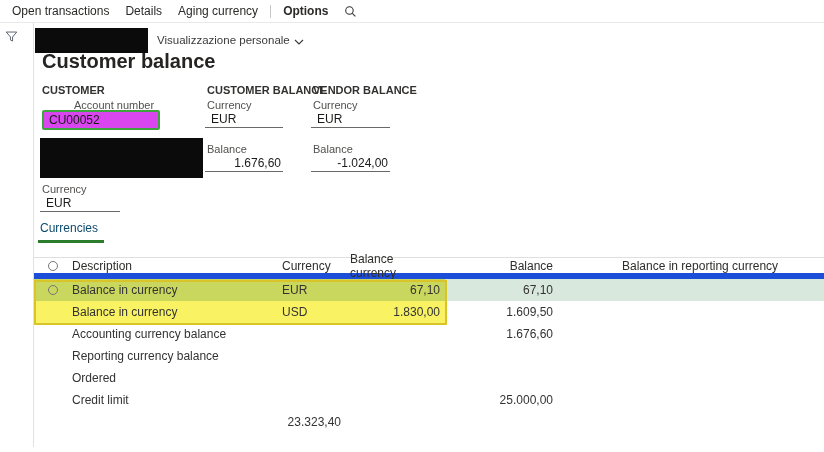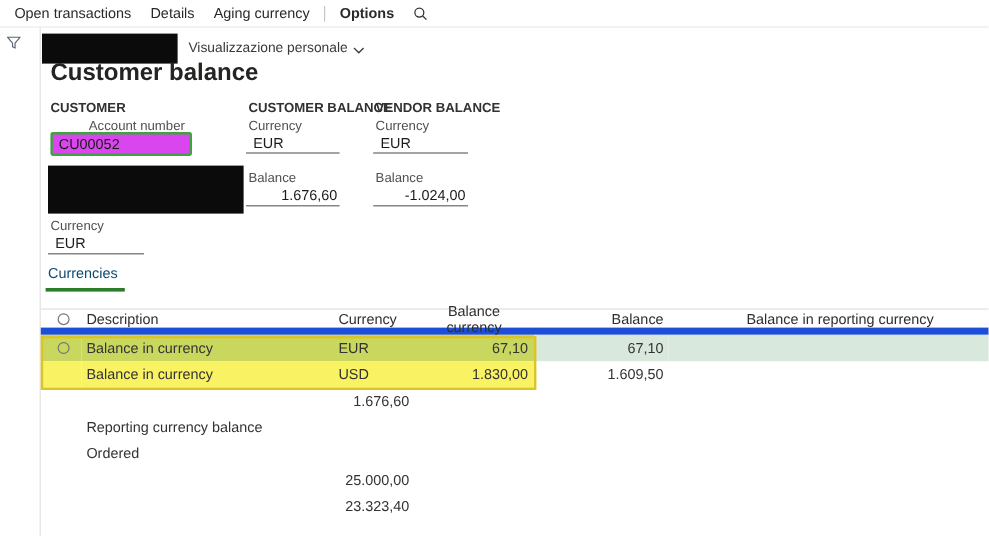--- a/index.html
+++ b/index.html
@@ -44,21 +44,21 @@
   .tab-underline { position:absolute; left:38px; top:240px; width:66px; height:3px; background:#2b7d2b; }
 
   
   .grid { position:absolute; left:34px; top:257px; width:790px; }
   .g-row { display:flex; align-items:center; height:22px; font-size:12px; color:#333; }
   .g-header { height:22px; border-top:1px solid #e1dfdd; border-bottom:6px solid #1d4ed8;
     color:#2f2e2d; }
   .c-sel  { width:34px; flex:none; display:flex; align-items:center; padding-left:14px; height:100%; }
   .c-desc { width:212px; flex:none; padding-left:4px; height:100%; display:flex; align-items:center; }
   .c-curr { width:70px; flex:none; padding-left:2px; height:100%; display:flex; align-items:center; }
-  .c-balc { width:95px; flex:none; padding-right:5px; height:100%; display:flex; align-items:center; justify-content:flex-end;text-align:center; }
+  .c-balc { width:95px; flex:none; padding-right:5px; height:100%; display:flex; align-items:center; justify-content:flex-end; }
   .c-bal  { width:112px; flex:none; padding-right:4px; height:100%; display:flex; align-items:center; justify-content:flex-end; }
   .c-rep  { flex:1; padding-left:65px; height:100%; display:flex; align-items:center; }
   .radio { width:10px; height:10px; border:1px solid #767676; border-radius:50%; background:transparent; }
   .row-selected { box-shadow: inset 3px 0 0 #2c7a2c; }
   .row-selected .c-bal, .row-selected .c-rep { background:#d9e8dd; }
   .hl-olive { background:#c9d75e; }
   .hl-yellow { background:#f9f263; }
 
   
   .hl-annotation { position:absolute; left:34px; top:280px; width:413px; height:45px;
@@ -158,20 +158,21 @@
       <div class="c-sel hl-yellow"></div>
       <div class="c-desc hl-yellow">Balance in currency</div>
       <div class="c-curr hl-yellow">USD</div>
       <div class="c-balc hl-yellow">1.830,00</div>
       <div class="c-bal">1.609,50</div>
       <div class="c-rep"></div>
     </div>
 
     <div class="g-row">
       <div class="c-sel"></div>
+      <div class="c-desc">Accounting currency balance</div>
       <div class="c-curr"></div>
       <div class="c-balc"></div>
       <div class="c-bal">1.676,60</div>
       <div class="c-rep"></div>
     </div>
 
     <div class="g-row">
       <div class="c-sel"></div>
       <div class="c-desc">Reporting currency balance</div>
       <div class="c-curr"></div>
@@ -184,20 +185,21 @@
       <div class="c-sel"></div>
       <div class="c-desc">Ordered</div>
       <div class="c-curr"></div>
       <div class="c-balc"></div>
       <div class="c-bal"></div>
       <div class="c-rep"></div>
     </div>
 
     <div class="g-row">
       <div class="c-sel"></div>
+      <div class="c-desc">Credit limit</div>
       <div class="c-curr"></div>
       <div class="c-balc"></div>
       <div class="c-bal">25.000,00</div>
       <div class="c-rep"></div>
     </div>
 
     <div class="g-row">
       <div class="c-sel"></div>
       <div class="c-curr"></div>
       <div class="c-balc"></div>

